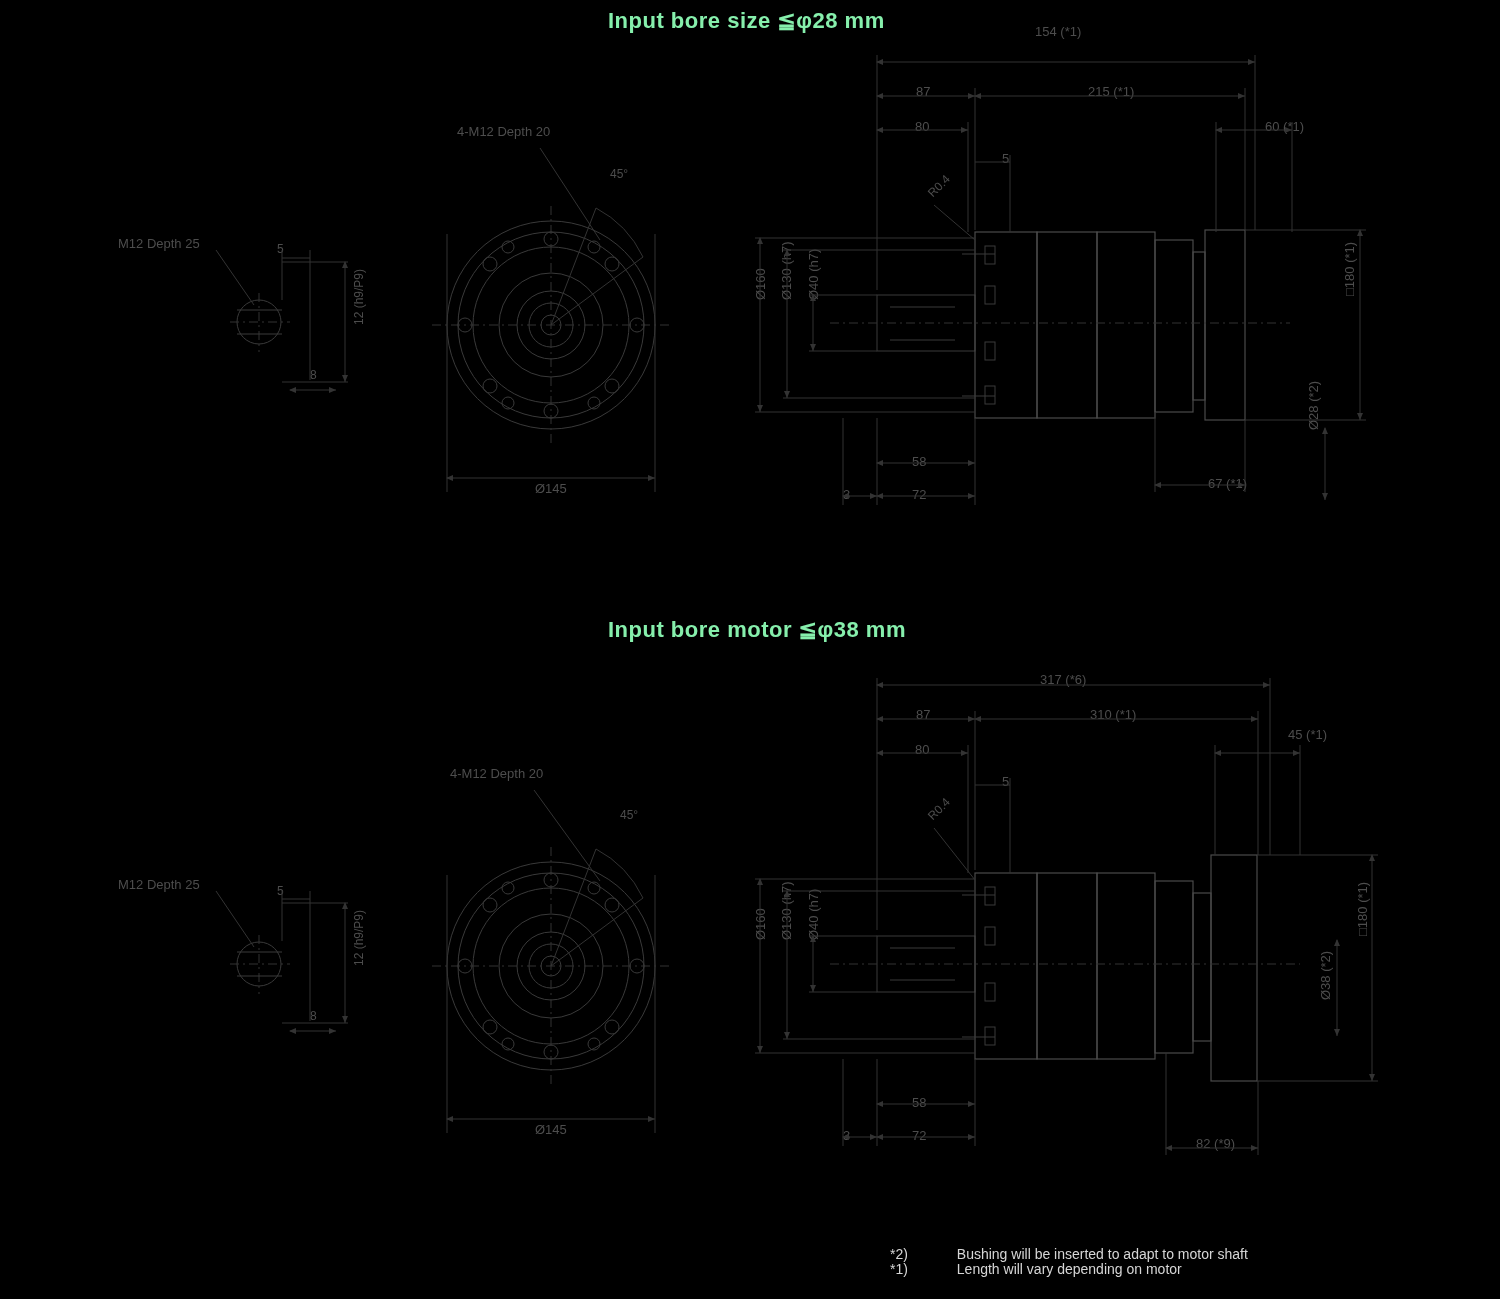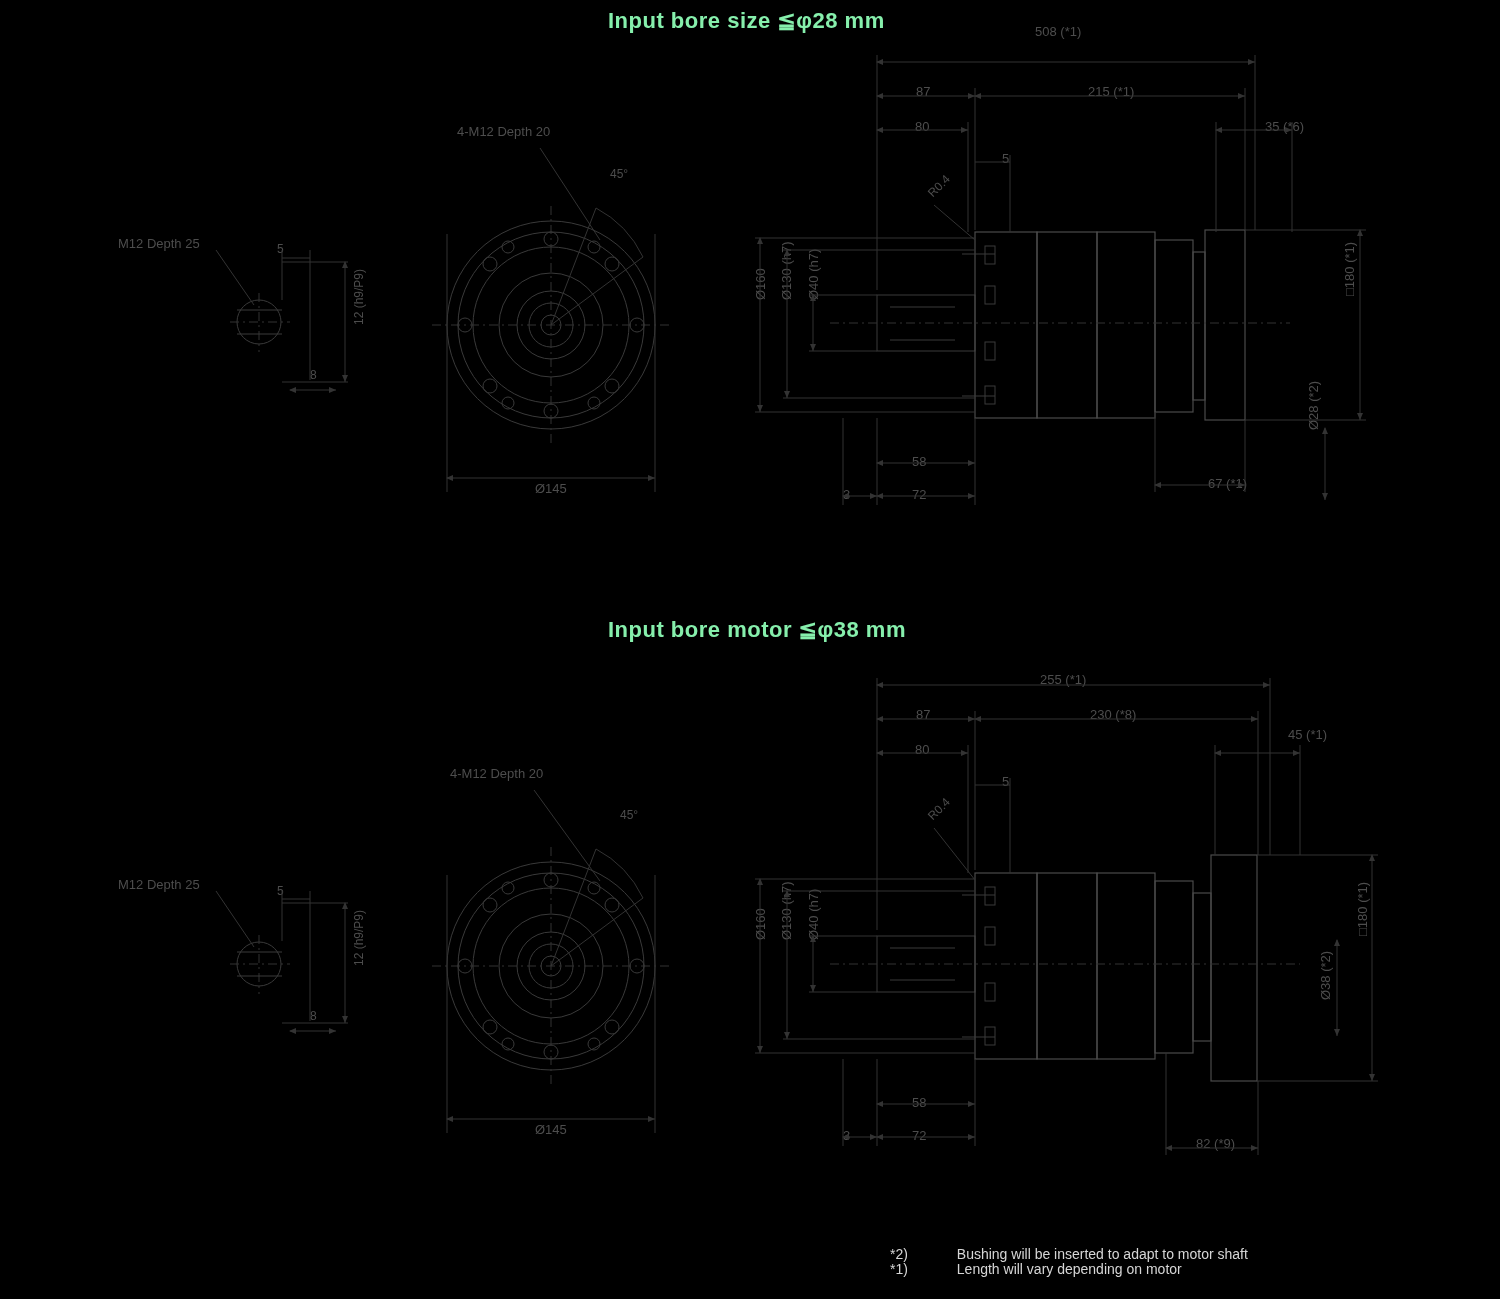--- a/index.html
+++ b/index.html
@@ -30,25 +30,25 @@
 
   <div class="blk lbl" style="left:118px;top:236px;">M12 Depth 25</div>
   <div class="blk lbl sm" style="left:277px;top:242px;">5</div>
   <div class="blk lbl sm vert" style="left:352px;top:325px;">12 (h9/P9)</div>
   <div class="blk lbl sm" style="left:310px;top:368px;">8</div>
 
   <div class="blk lbl" style="left:457px;top:124px;">4-M12 Depth 20</div>
   <div class="blk lbl sm" style="left:610px;top:167px;">45°</div>
   <div class="blk lbl" style="left:535px;top:481px;">Ø145</div>
 
-  <div class="blk lbl" style="left:1035px;top:24px;">508 (*1)</div>
+  <div class="blk lbl" style="left:1035px;top:24px;">154 (*1)</div>
   <div class="blk lbl" style="left:1088px;top:84px;">215 (*1)</div>
   <div class="blk lbl" style="left:916px;top:84px;">87</div>
   <div class="blk lbl" style="left:915px;top:119px;">80</div>
-  <div class="blk lbl" style="left:1265px;top:119px;">35 (*6)</div>
+  <div class="blk lbl" style="left:1265px;top:119px;">60 (*1)</div>
   <div class="blk lbl" style="left:1002px;top:151px;">5</div>
   <div class="blk lbl sm" style="left:925px;top:190px;transform:rotate(-45deg);transform-origin:left top;">R0.4</div>
 
   <div class="blk lbl vert" style="left:753px;top:300px;">Ø160</div>
   <div class="blk lbl vert" style="left:779px;top:300px;">Ø130 (h7)</div>
   <div class="blk lbl vert" style="left:806px;top:300px;">Ø40 (h7)</div>
 
   <div class="blk lbl" style="left:843px;top:487px;">3</div>
   <div class="blk lbl" style="left:912px;top:487px;">72</div>
   <div class="blk lbl" style="left:912px;top:454px;">58</div>
@@ -61,22 +61,22 @@
 
   <div class="blk lbl" style="left:118px;top:877px;">M12 Depth 25</div>
   <div class="blk lbl sm" style="left:277px;top:884px;">5</div>
   <div class="blk lbl sm vert" style="left:352px;top:966px;">12 (h9/P9)</div>
   <div class="blk lbl sm" style="left:310px;top:1009px;">8</div>
 
   <div class="blk lbl" style="left:450px;top:766px;">4-M12 Depth 20</div>
   <div class="blk lbl sm" style="left:620px;top:808px;">45°</div>
   <div class="blk lbl" style="left:535px;top:1122px;">Ø145</div>
 
-  <div class="blk lbl" style="left:1040px;top:672px;">255 (*1)</div>
-  <div class="blk lbl" style="left:1090px;top:707px;">230 (*8)</div>
+  <div class="blk lbl" style="left:1040px;top:672px;">317 (*6)</div>
+  <div class="blk lbl" style="left:1090px;top:707px;">310 (*1)</div>
   <div class="blk lbl" style="left:916px;top:707px;">87</div>
   <div class="blk lbl" style="left:915px;top:742px;">80</div>
   <div class="blk lbl" style="left:1288px;top:727px;">45 (*1)</div>
   <div class="blk lbl" style="left:1002px;top:774px;">5</div>
   <div class="blk lbl sm" style="left:925px;top:813px;transform:rotate(-45deg);transform-origin:left top;">R0.4</div>
 
   <div class="blk lbl vert" style="left:753px;top:940px;">Ø160</div>
   <div class="blk lbl vert" style="left:779px;top:940px;">Ø130 (h7)</div>
   <div class="blk lbl vert" style="left:806px;top:940px;">Ø40 (h7)</div>
 

